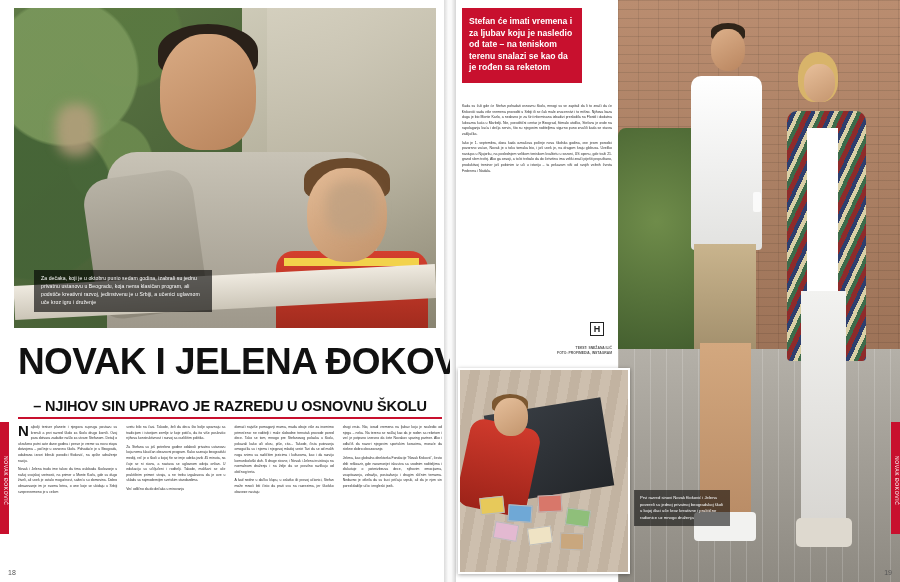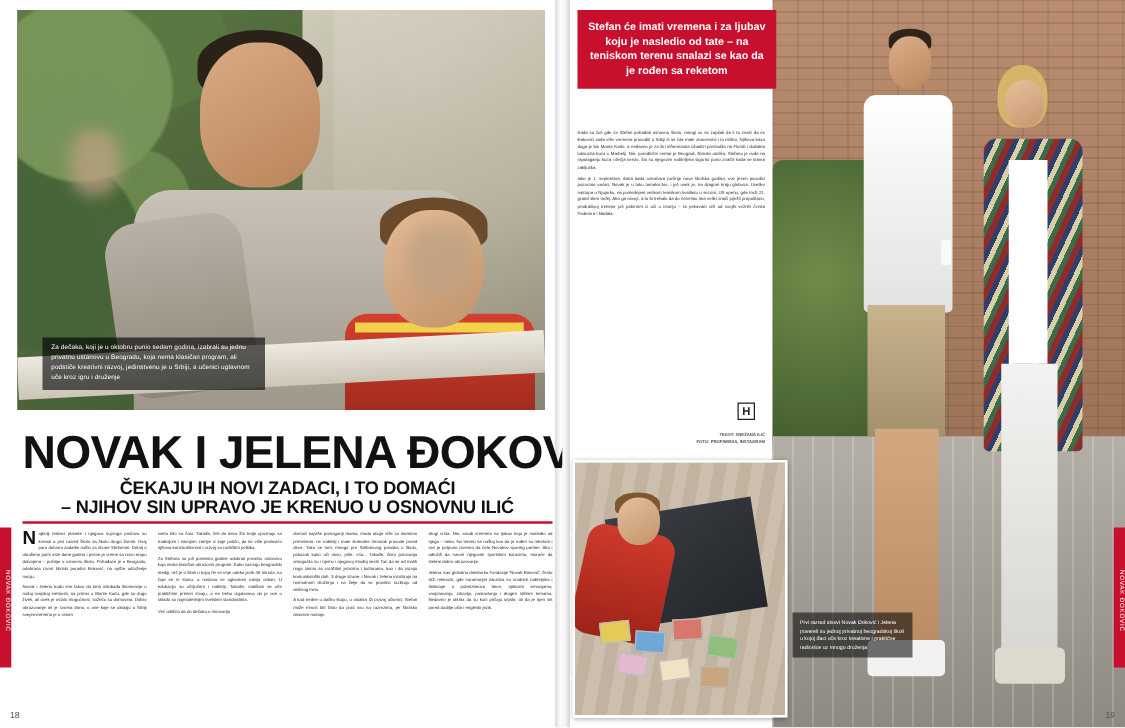--- a/index.html
+++ b/index.html
@@ -173,24 +173,24 @@
     writing-mode: vertical-rl;
     font-size: 5px; color: #fff; text-align: center;
     letter-spacing: .6px;
     padding-top: 6px;
   }
   .edge-tab.left  { left: 0;  bottom: 48px; background: #c8102e; }
   .edge-tab.right { right: 0; bottom: 48px; background: #c8102e; }
 
   
   .banner {
-    position: absolute; left: 12px; top: 8px; width: 159px;
+    position: absolute; left: 12px; top: 8px; width: 120px;
     background: #c8102e; color: #fff;
     font-weight: bold; font-size: 8.6px; line-height: 1.35;
-    text-align: center; padding: 8px 7px 9px;
+    text-align: left; padding: 8px 7px 9px;
     z-index: 10;
   }
 
   
   .street-photo {
     position: absolute; left: 168px; top: 0; width: 282px; height: 582px;
     overflow: hidden;
     background: linear-gradient(180deg,#cfd3d6 0%, #b6bcc0 40%, #9aa1a4 100%);
   }
   .street-photo .bricks {
@@ -353,22 +353,21 @@
       <div class="blur-face-1"></div>
       <div class="blur-face-2"></div>
       <div class="rail"></div>
       <div class="hero-caption">Za dečaka, koji je u oktobru punio sedam godina, izabrali su jednu privatnu ustanovu u Beogradu, koja nema klasičan program, ali podstiče kreativni razvoj, jedinstvenu je u Srbiji, a učenici uglavnom uče kroz igru i druženje</div>
     </div>
 
 
     <div class="headline">
       <h1>NOVAK I JELENA ĐOKOVIĆ</h1>
     </div>
-    <div class="subhead1">ČEKAJU IH NOVI ZADACI, I TO DOMAĆI</div>
-    <div class="subhead2">– NJIHOV SIN UPRAVO JE KRENUO U OSNOVNU ILIĆ</div>
+    <div class="subhead2">– NJIHOV SIN UPRAVO JE RAZREDU U OSNOVNU ŠKOLU</div>
     <div class="rule-red"></div>
 
     <div class="body-cols">
       <div class="col">
         <p><span class="dropcap">N</span><span>ajbolji teniser planete i njegova supruga postavu su krenuli a prvi razred školo za školu drugo žarnili. Ovaj para dotvara zadatke našlo za stvare Stefanom. Detalj o ukrašeno putni aste dane godina i pesve je vreme sa novu etapu dotvojena – počinje u osnovnu školu. Pohađaće je u Beogradu, odabrana izvori blinski porodici Đoković, na opšte udruženje naciju.</span></p>
         <p>Novak i Jelena trudu ime takvo da tima oslobađa školovanje u našoj svojskoj sretnosti, na primer u Monte Karlu, gde su dugo živeli, ali uvek je ostalo mogućnost, sažeću su domovina. Dobro obrazovanje im je svoma brina, o one koje se ukidaju u Srbiji sveprevremeno je u celom</p>
       </div>
       <div class="col">
         <p>svetu bilo na časi. Takođe, želi da deca što bolje upoznaju sa tradicijom i istorijom zemlje iz koje potiču, da ito više poslovićo njihova konstruktivnost i razvoj sa različitim politika.</p>
         <p>Za Stefana su još potrebno godine odabrali privatnu ustanovu koja nema klasičan obrazovni program. Kako saznaju beogradski mediji, reč je o školi u kojoj ñe se imje udeka jezik 45 minuta, na čuje se ni stanu, a nastava se uglavnom odvija onlian. U edukaciju su učiljučeni i roditelji. Takođe, mališani se uče praktičnim primeri stvaju, a ne trebu izgalavova da je ove u skladu sa najmodernijim svetskim standardima.</p>

